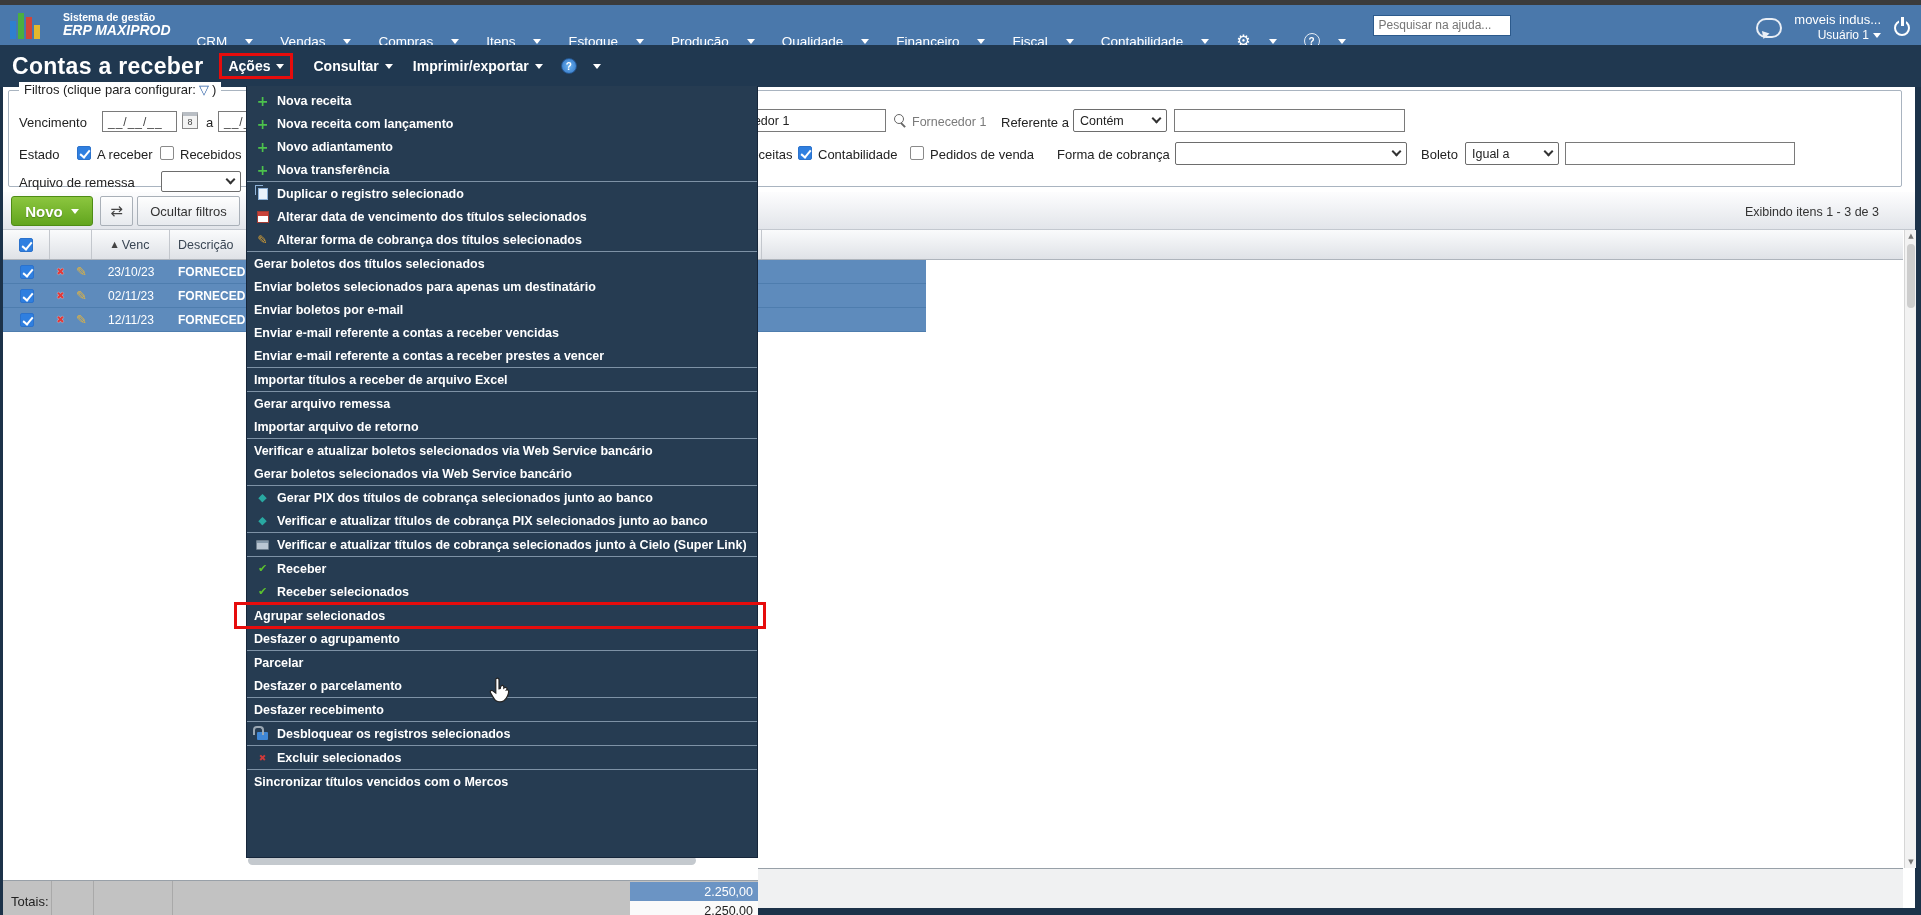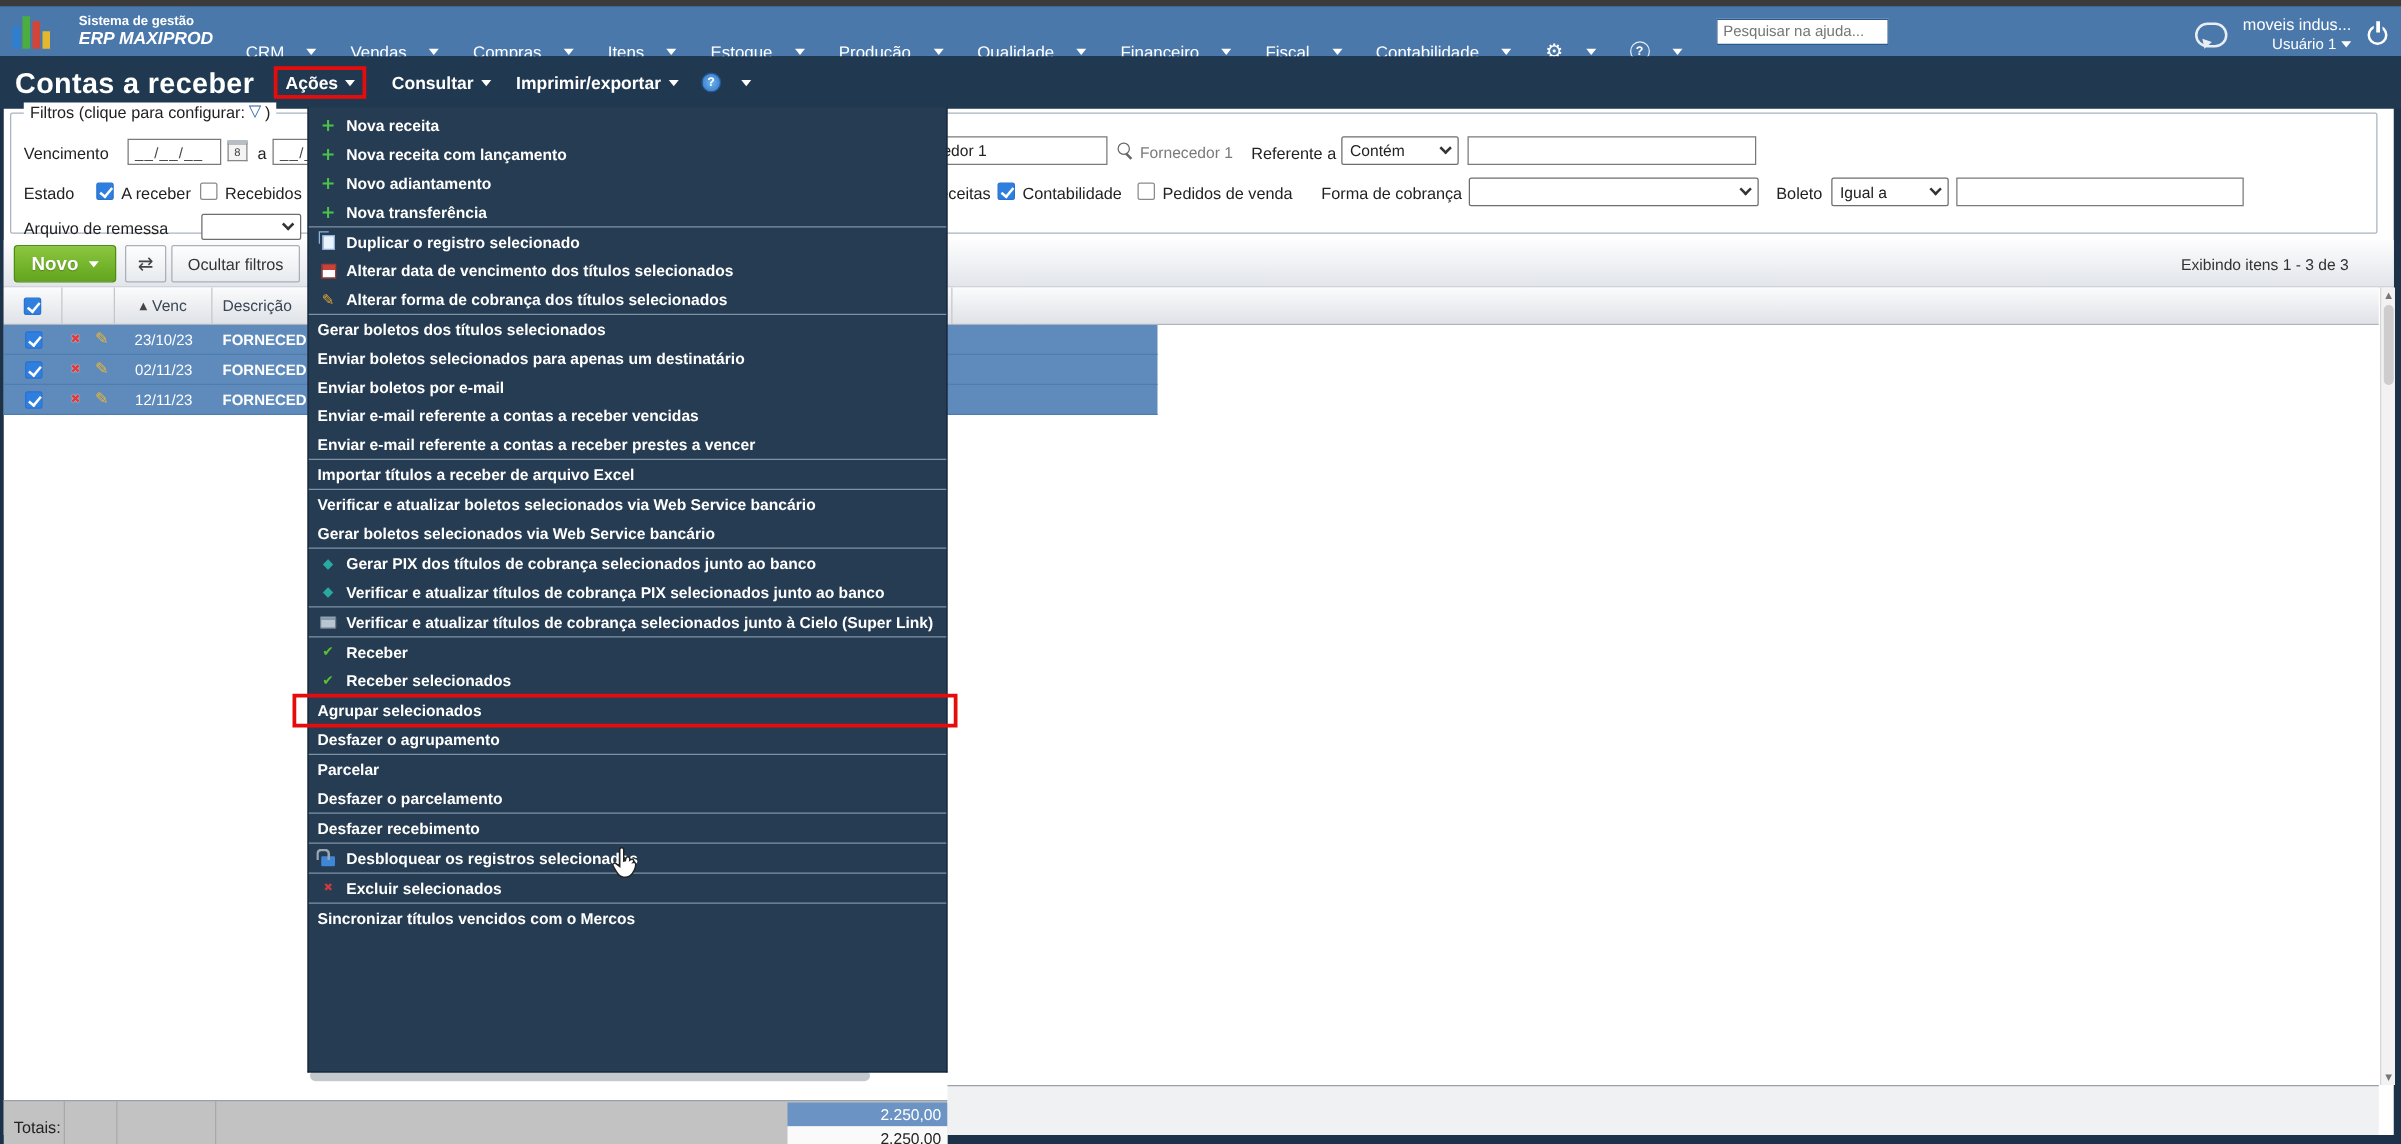--- a/index.html
+++ b/index.html
@@ -437,20 +437,28 @@
         <span>Enviar e-mail referente a contas a receber prestes a vencer</span>
       </div>
   </div>
   <div class="grp">
     <div class="mit">
         <span>Importar títulos a receber de arquivo Excel</span>
       </div>
   </div>
   <div class="grp">
     <div class="mit">
+        <span>Gerar arquivo remessa</span>
+      </div>
+    <div class="mit">
+        <span>Importar arquivo de retorno</span>
+      </div>
+  </div>
+  <div class="grp">
+    <div class="mit">
         <span>Verificar e atualizar boletos selecionados via Web Service bancário</span>
       </div>
     <div class="mit">
         <span>Gerar boletos selecionados via Web Service bancário</span>
       </div>
   </div>
   <div class="grp">
     <div class="mit">
         <span class="ic ic-diamond g">◆</span>
         <span>Gerar PIX dos títulos de cobrança selecionados junto ao banco</span>

